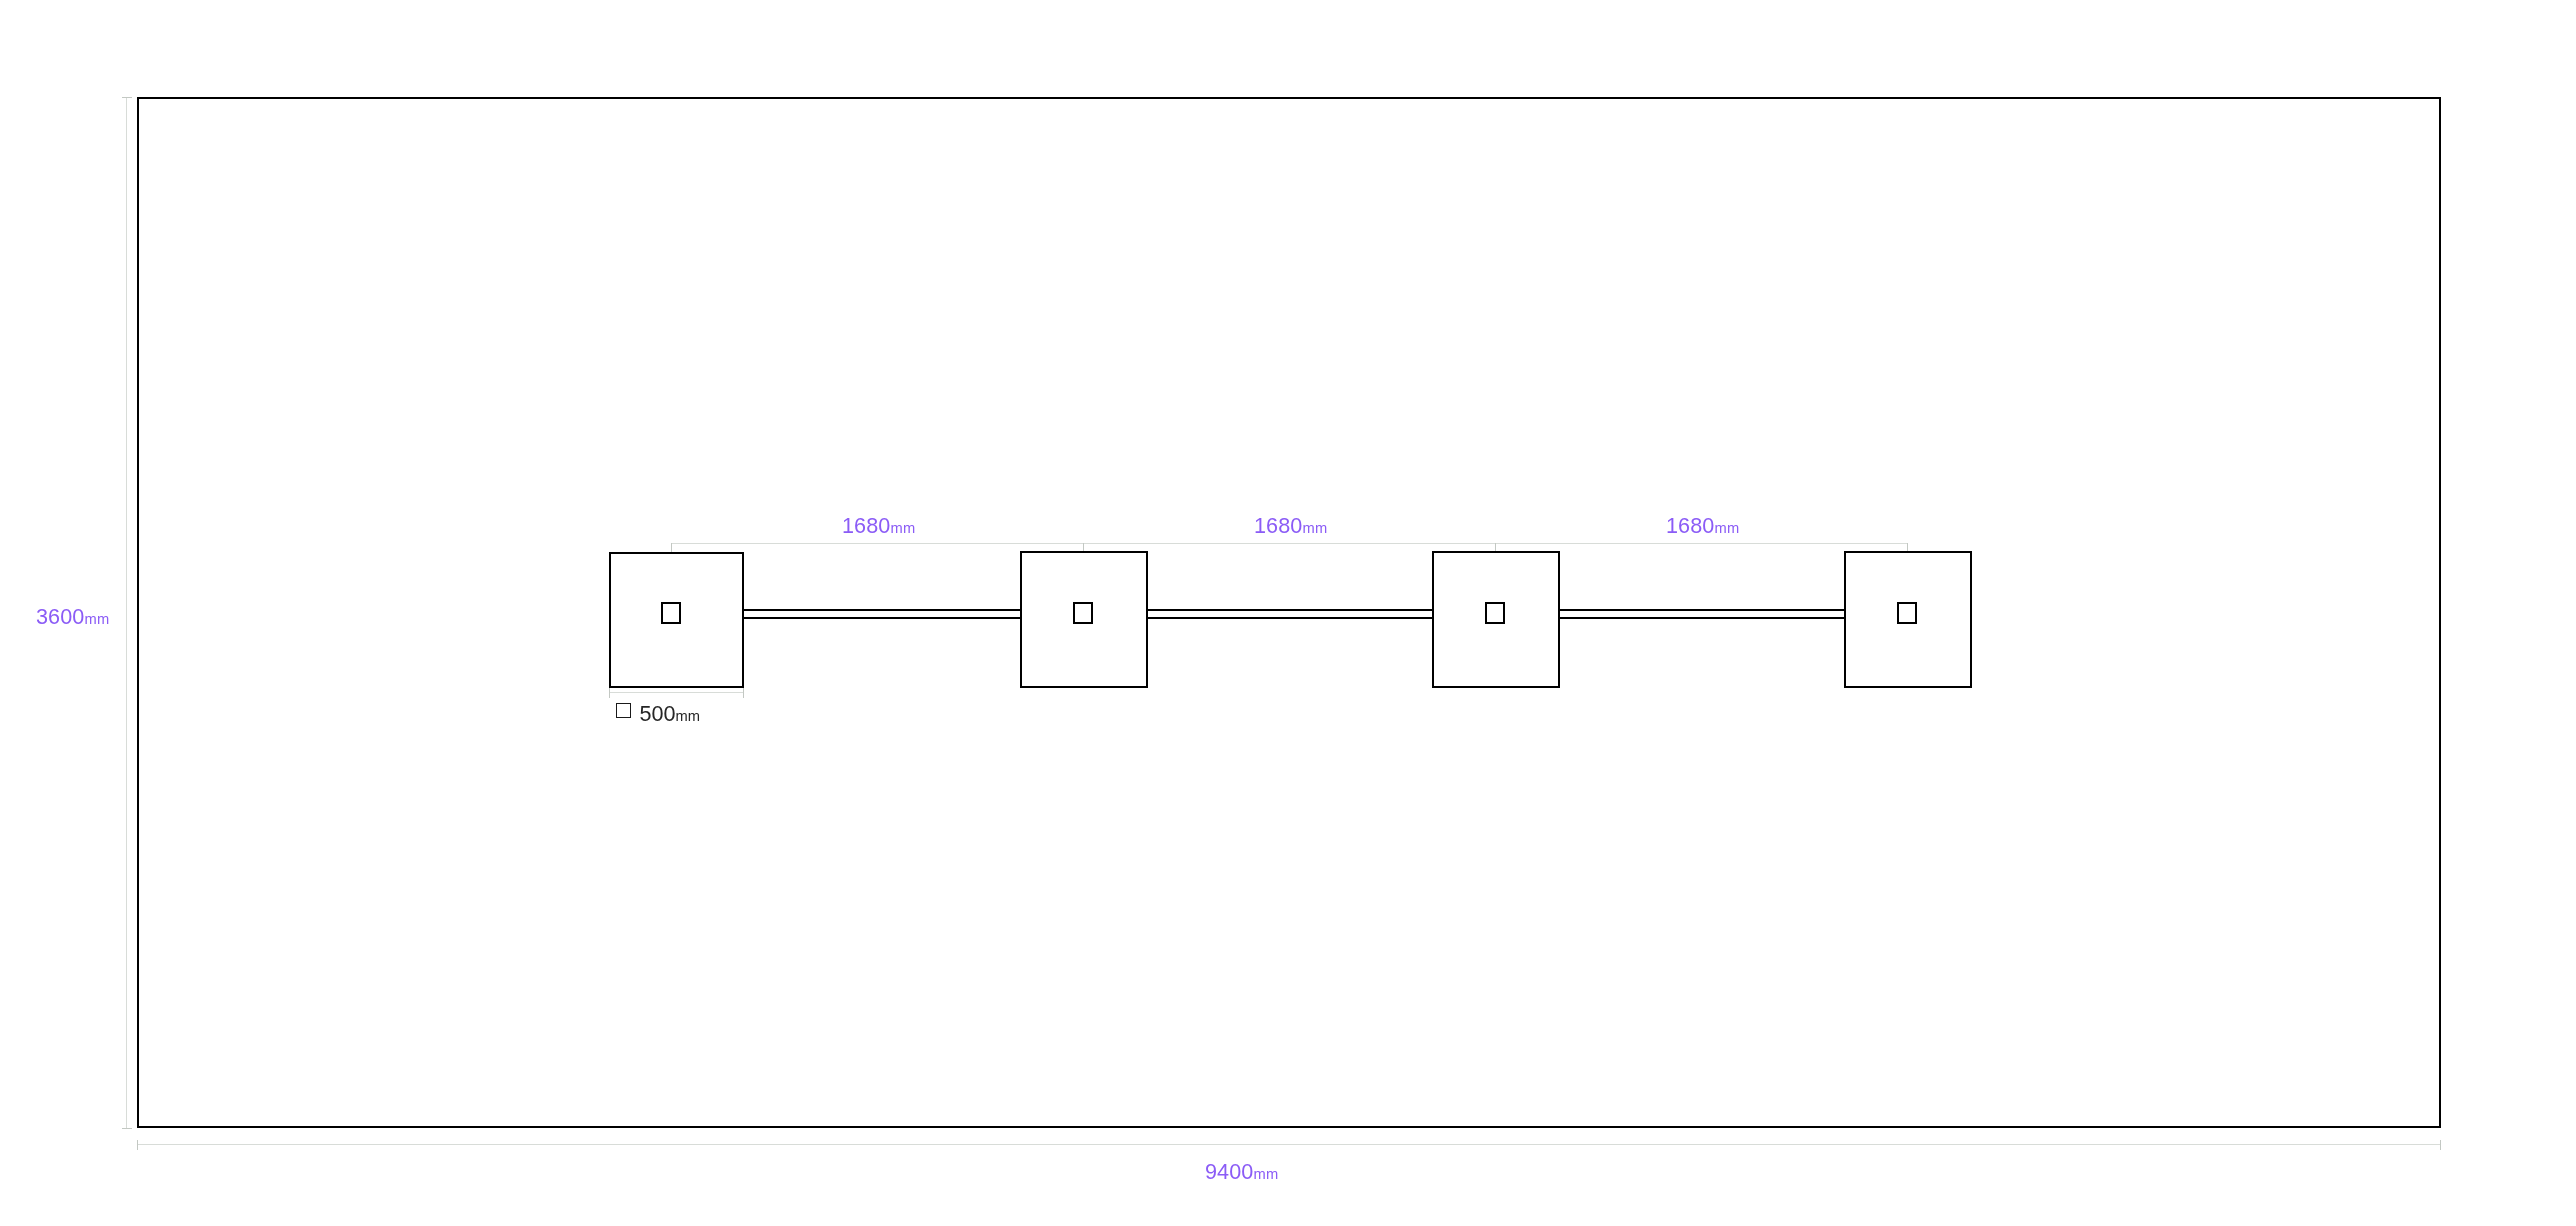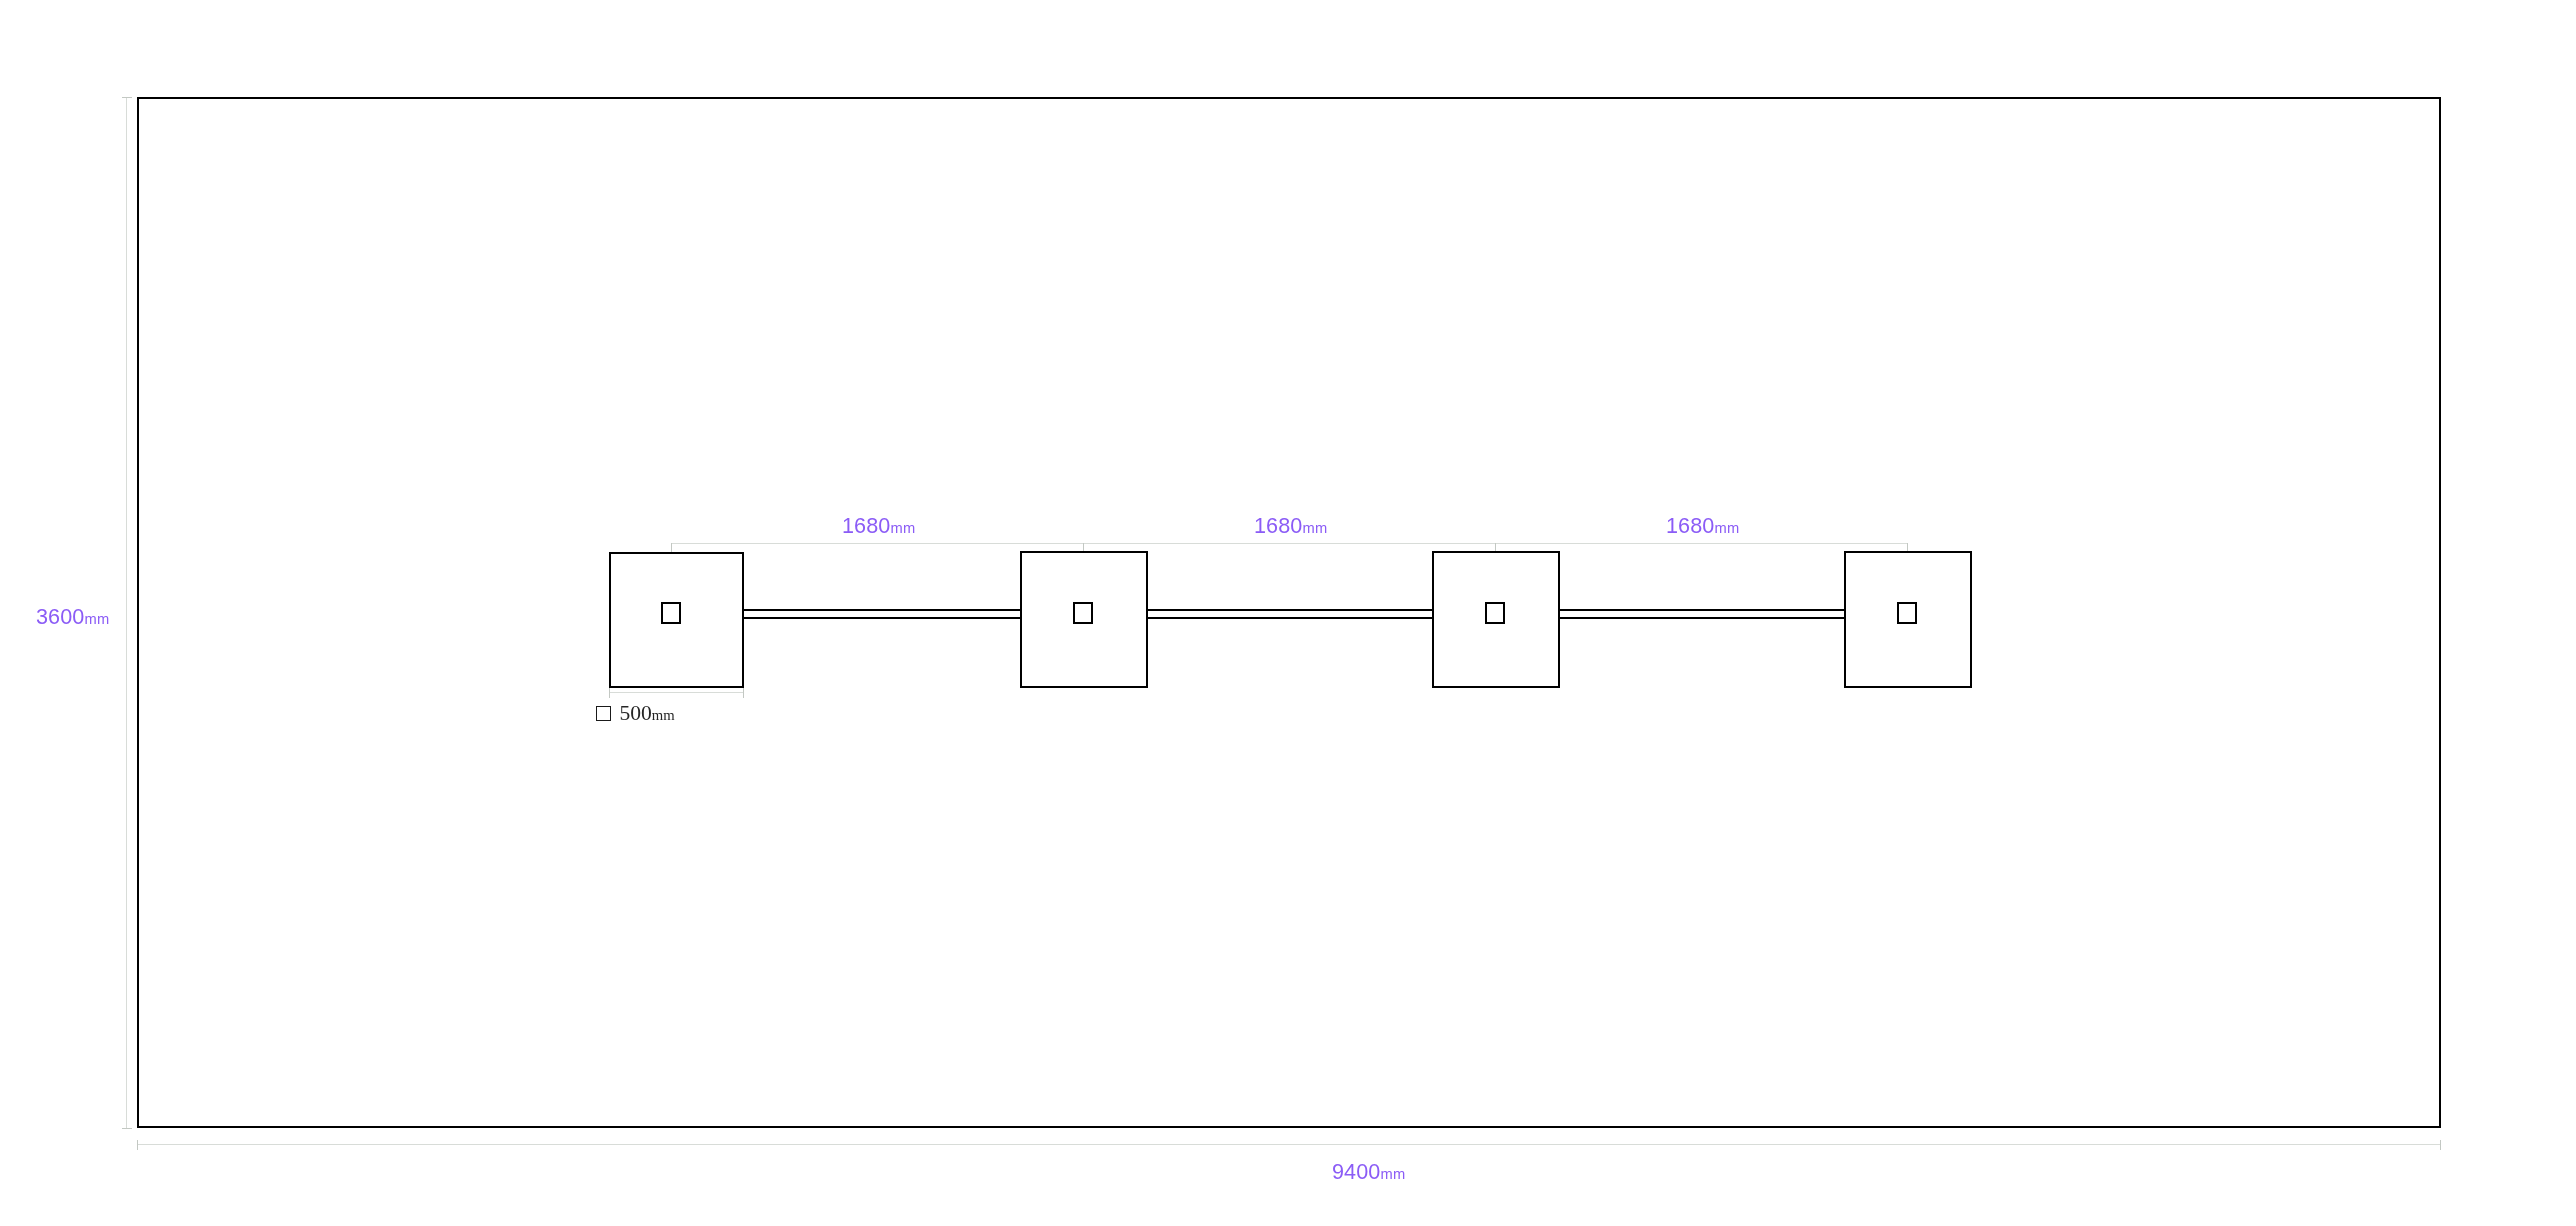--- a/index.html
+++ b/index.html
@@ -86,26 +86,24 @@
     height: 21.6px;
     border: 2.6px solid #000000;
     box-sizing: border-box;
     background: #ffffff;
     z-index: 5;
   }
 
   
   .legend {
     position: absolute;
-    left: 596px;
+    left: 616px;
     top: 703px;
     display: flex;
-    align-items: center;
     gap: 8.7px;
-    font-family: Liberation Serif, serif;
   }
   .legend-swatch {
     width: 14.7px;
     height: 14.7px;
     border: 1.7px solid #1a1a1a;
     box-sizing: border-box;
     background: #ffffff;
     flex: none;
   }
   .legend-text {
@@ -124,21 +122,21 @@
   <div class="room-boundary"></div>
 
   <div class="dim-line-v" style="left:126px; top:97px; height:1031px;"></div>
   <div class="dim-tick dim-tick-h" style="left:122px; top:97px;"></div>
   <div class="dim-tick dim-tick-h" style="left:122px; top:1128px;"></div>
   <div class="dim-label" style="left:36px; top:606px;"><span>3600</span><span class="unit">mm</span></div>
 
   <div class="dim-line-h" style="left:137px; top:1144px; width:2304px;"></div>
   <div class="dim-tick dim-tick-v" style="left:137px; top:1140px;"></div>
   <div class="dim-tick dim-tick-v" style="left:2440px; top:1140px;"></div>
-  <div class="dim-label" style="left:1332px; top:1161px;text-align:center;"><span>9400</span><span class="unit">mm</span></div>
+  <div class="dim-label" style="left:1205px; top:1161px;text-align:center;"><span>9400</span><span class="unit">mm</span></div>
 
   <div class="dim-line-h" style="left:671px; top:543px; width:1236px;"></div>
   <div class="dim-tick dim-tick-v" style="left:671px; top:543px;"></div>
   <div class="dim-tick dim-tick-v" style="left:1083px; top:543px;"></div>
   <div class="dim-tick dim-tick-v" style="left:1495px; top:543px;"></div>
   <div class="dim-tick dim-tick-v" style="left:1907px; top:543px;"></div>
 
   <div class="dim-label" style="left:842px; top:515px;"><span>1680</span><span class="unit">mm</span></div>
 
   <div class="dim-label" style="left:1254px; top:515px;"><span>1680</span><span class="unit">mm</span></div>

